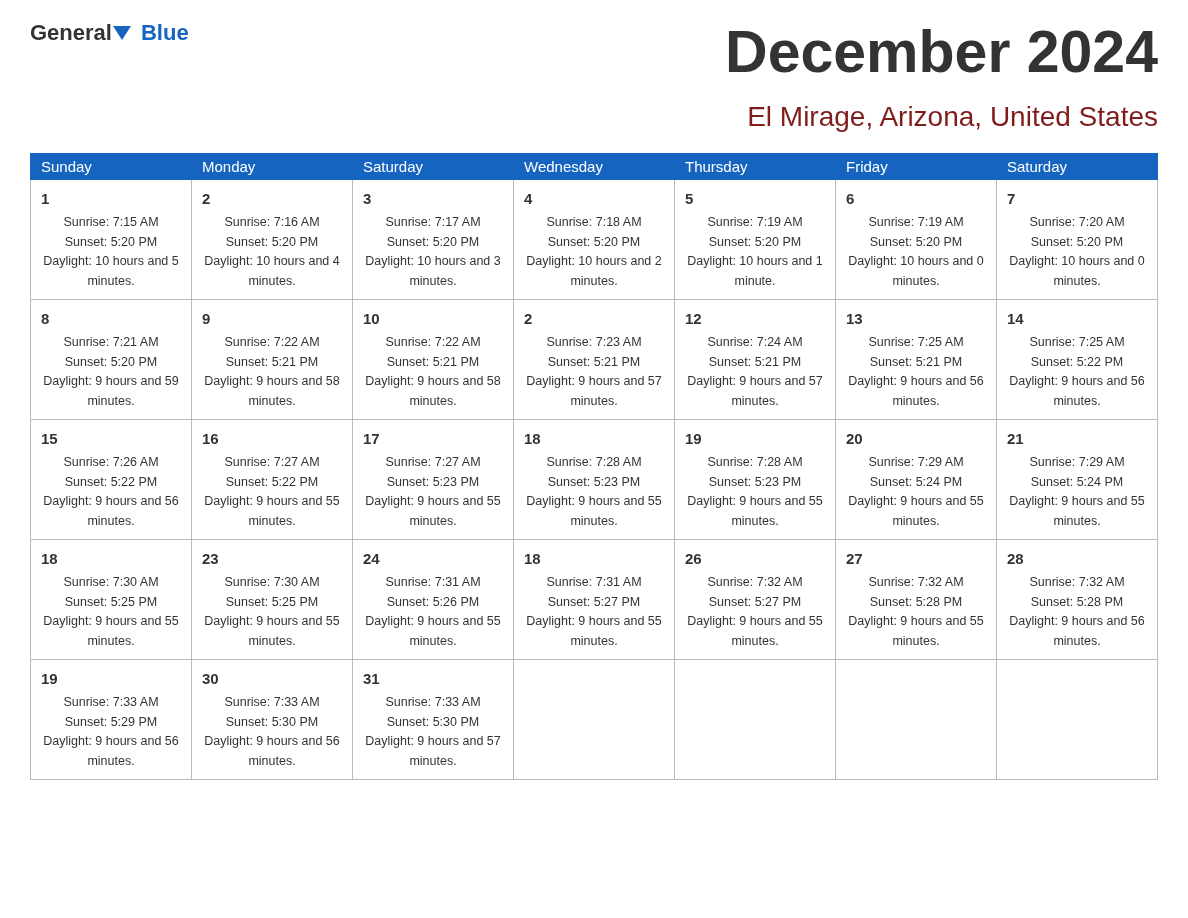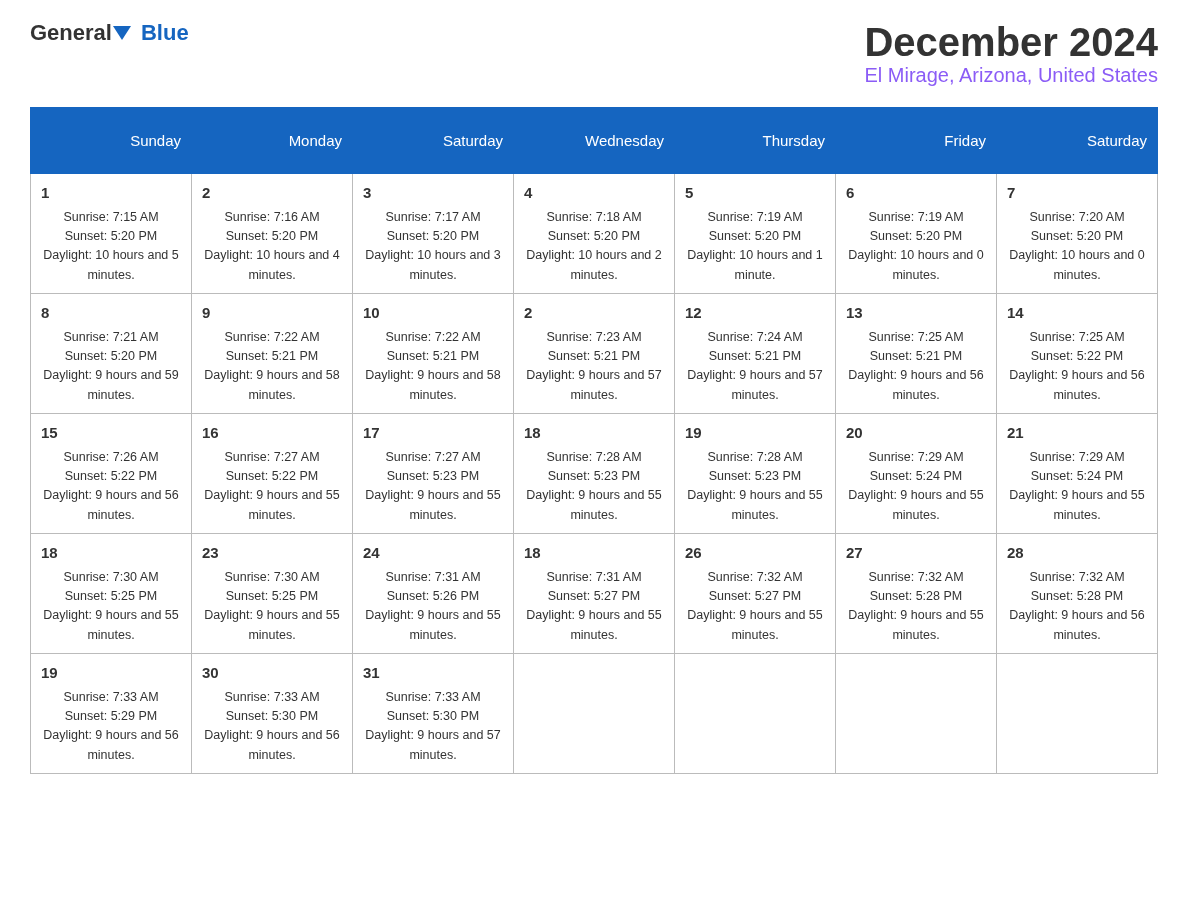--- a/index.html
+++ b/index.html
@@ -34,40 +34,40 @@
     .logo-line2 {
       font-size: 22px;
       font-weight: bold;
       color: #1565c0;
       margin-left: 10px;
     }
     .title-section {
       text-align: right;
     }
     .month-title {
-      font-size: 40px;
+      font-size: 59px;
       font-weight: bold;
       color: #333;
       line-height: 1.1;
     }
     .location {
-      font-size: 20px;
-      color: #8b5cf6;
-      margin-top: 0;
+      font-size: 28px;
+      color: #7f1d1d;
+      margin-top: 16px;
     }
     .calendar-table {
       width: 100%;
       border-collapse: collapse;
       border: 1px solid #999;
     }
     .calendar-table th {
       background-color: #1565c0;
       color: #fff;
-      padding: 24px 10px;
-      text-align: right;
+      padding: 4px 10px;
+      text-align: left;
       font-size: 15px;
       font-weight: normal;
       border: 1px solid #1565c0;
       margin-top: 15px;
     }
     .calendar-table td {
       vertical-align: top;
       padding: 8px 10px;
       border: 1px solid #bbb;
       width: 14.28%;

